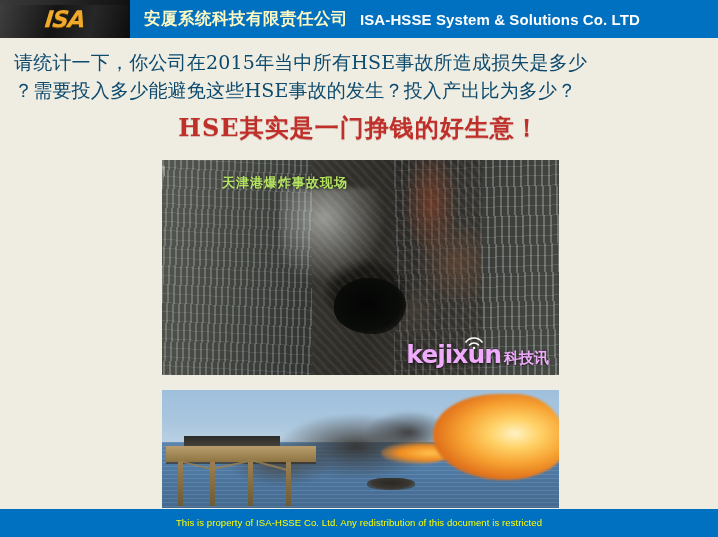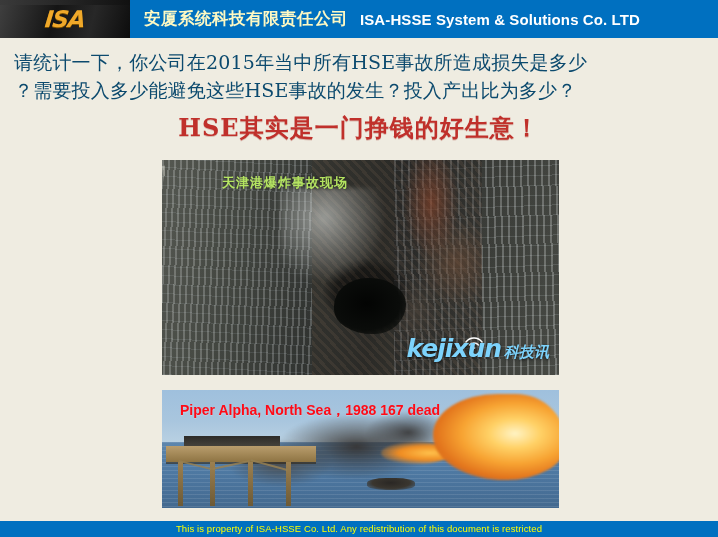--- a/index.html
+++ b/index.html
@@ -136,25 +136,24 @@
   }
   .p1-label{
     position:absolute; left:60px; top:14px;
     color:#bef264;
     font-family:"DejaVu Sans","Liberation Sans",sans-serif;
     font-weight:bold; font-size:13px; letter-spacing:1px;
     text-shadow:0 0 3px rgba(0,0,0,.45);
     opacity:.92;
   }
   .p1-watermark{
-    position:absolute; right:10px; bottom:14px;
+    position:absolute; right:10px; bottom:8px;
     display:flex; align-items:flex-end; gap:3px;
-    color:#7dd3fc;
+    color:#f0abfc;
     text-shadow:0 1px 3px rgba(0,0,0,.8);
-    font-style:italic;
   }
   .wm-latin{
     font-family:"DejaVu Sans", sans-serif;
     font-weight:bold; font-size:25px; letter-spacing:-1px;
     line-height:.95;
   }
   .wm-cn{
     font-family:"DejaVu Sans","Liberation Sans",sans-serif;
     font-weight:bold; font-size:15px; line-height:1.05;
   }
@@ -230,21 +229,21 @@
     position:absolute; left:18px; top:12px;
     color:#ff0a16;
     font-family:"Liberation Sans", sans-serif;
     font-weight:bold; font-size:14px;
     white-space:nowrap;
     text-shadow:0 1px 1px rgba(255,255,255,.25);
   }
 
   
   .footer {
-    position:absolute; left:0; bottom:0; width:718px; height:16px;
+    position:absolute; left:0; bottom:0; width:718px; height:28px;
     background:#0070c0;
     display:flex; flex-direction:column; align-items:center; justify-content:center;
     gap:1px;
   }
   .footer-line {
     color:#ffff00;
     font-family:"Liberation Sans", sans-serif;
     font-size:9.5px;
     line-height:12px;
     white-space:nowrap;
@@ -306,18 +305,17 @@
     <div class="leg" style="left:12px"></div>
     <div class="leg" style="left:44px"></div>
     <div class="leg" style="left:82px"></div>
     <div class="leg" style="left:120px"></div>
     <div class="brace" style="left:12px; width:34px; transform:rotate(14deg)"></div>
     <div class="brace" style="left:46px; width:38px; transform:rotate(-12deg)"></div>
     <div class="brace" style="left:84px; width:38px; transform:rotate(15deg)"></div>
   </div>
 
   <div class="p2-boat"></div>
-  <div class="p2-label">Piper Alpha, North Sea，1988 167 dead</div>
 </div>
 
 <div class="footer">
   <div class="footer-line">This is property of ISA-HSSE Co. Ltd. Any redistribution of this document is restricted</div>
 </div>
 
 </body></html>

